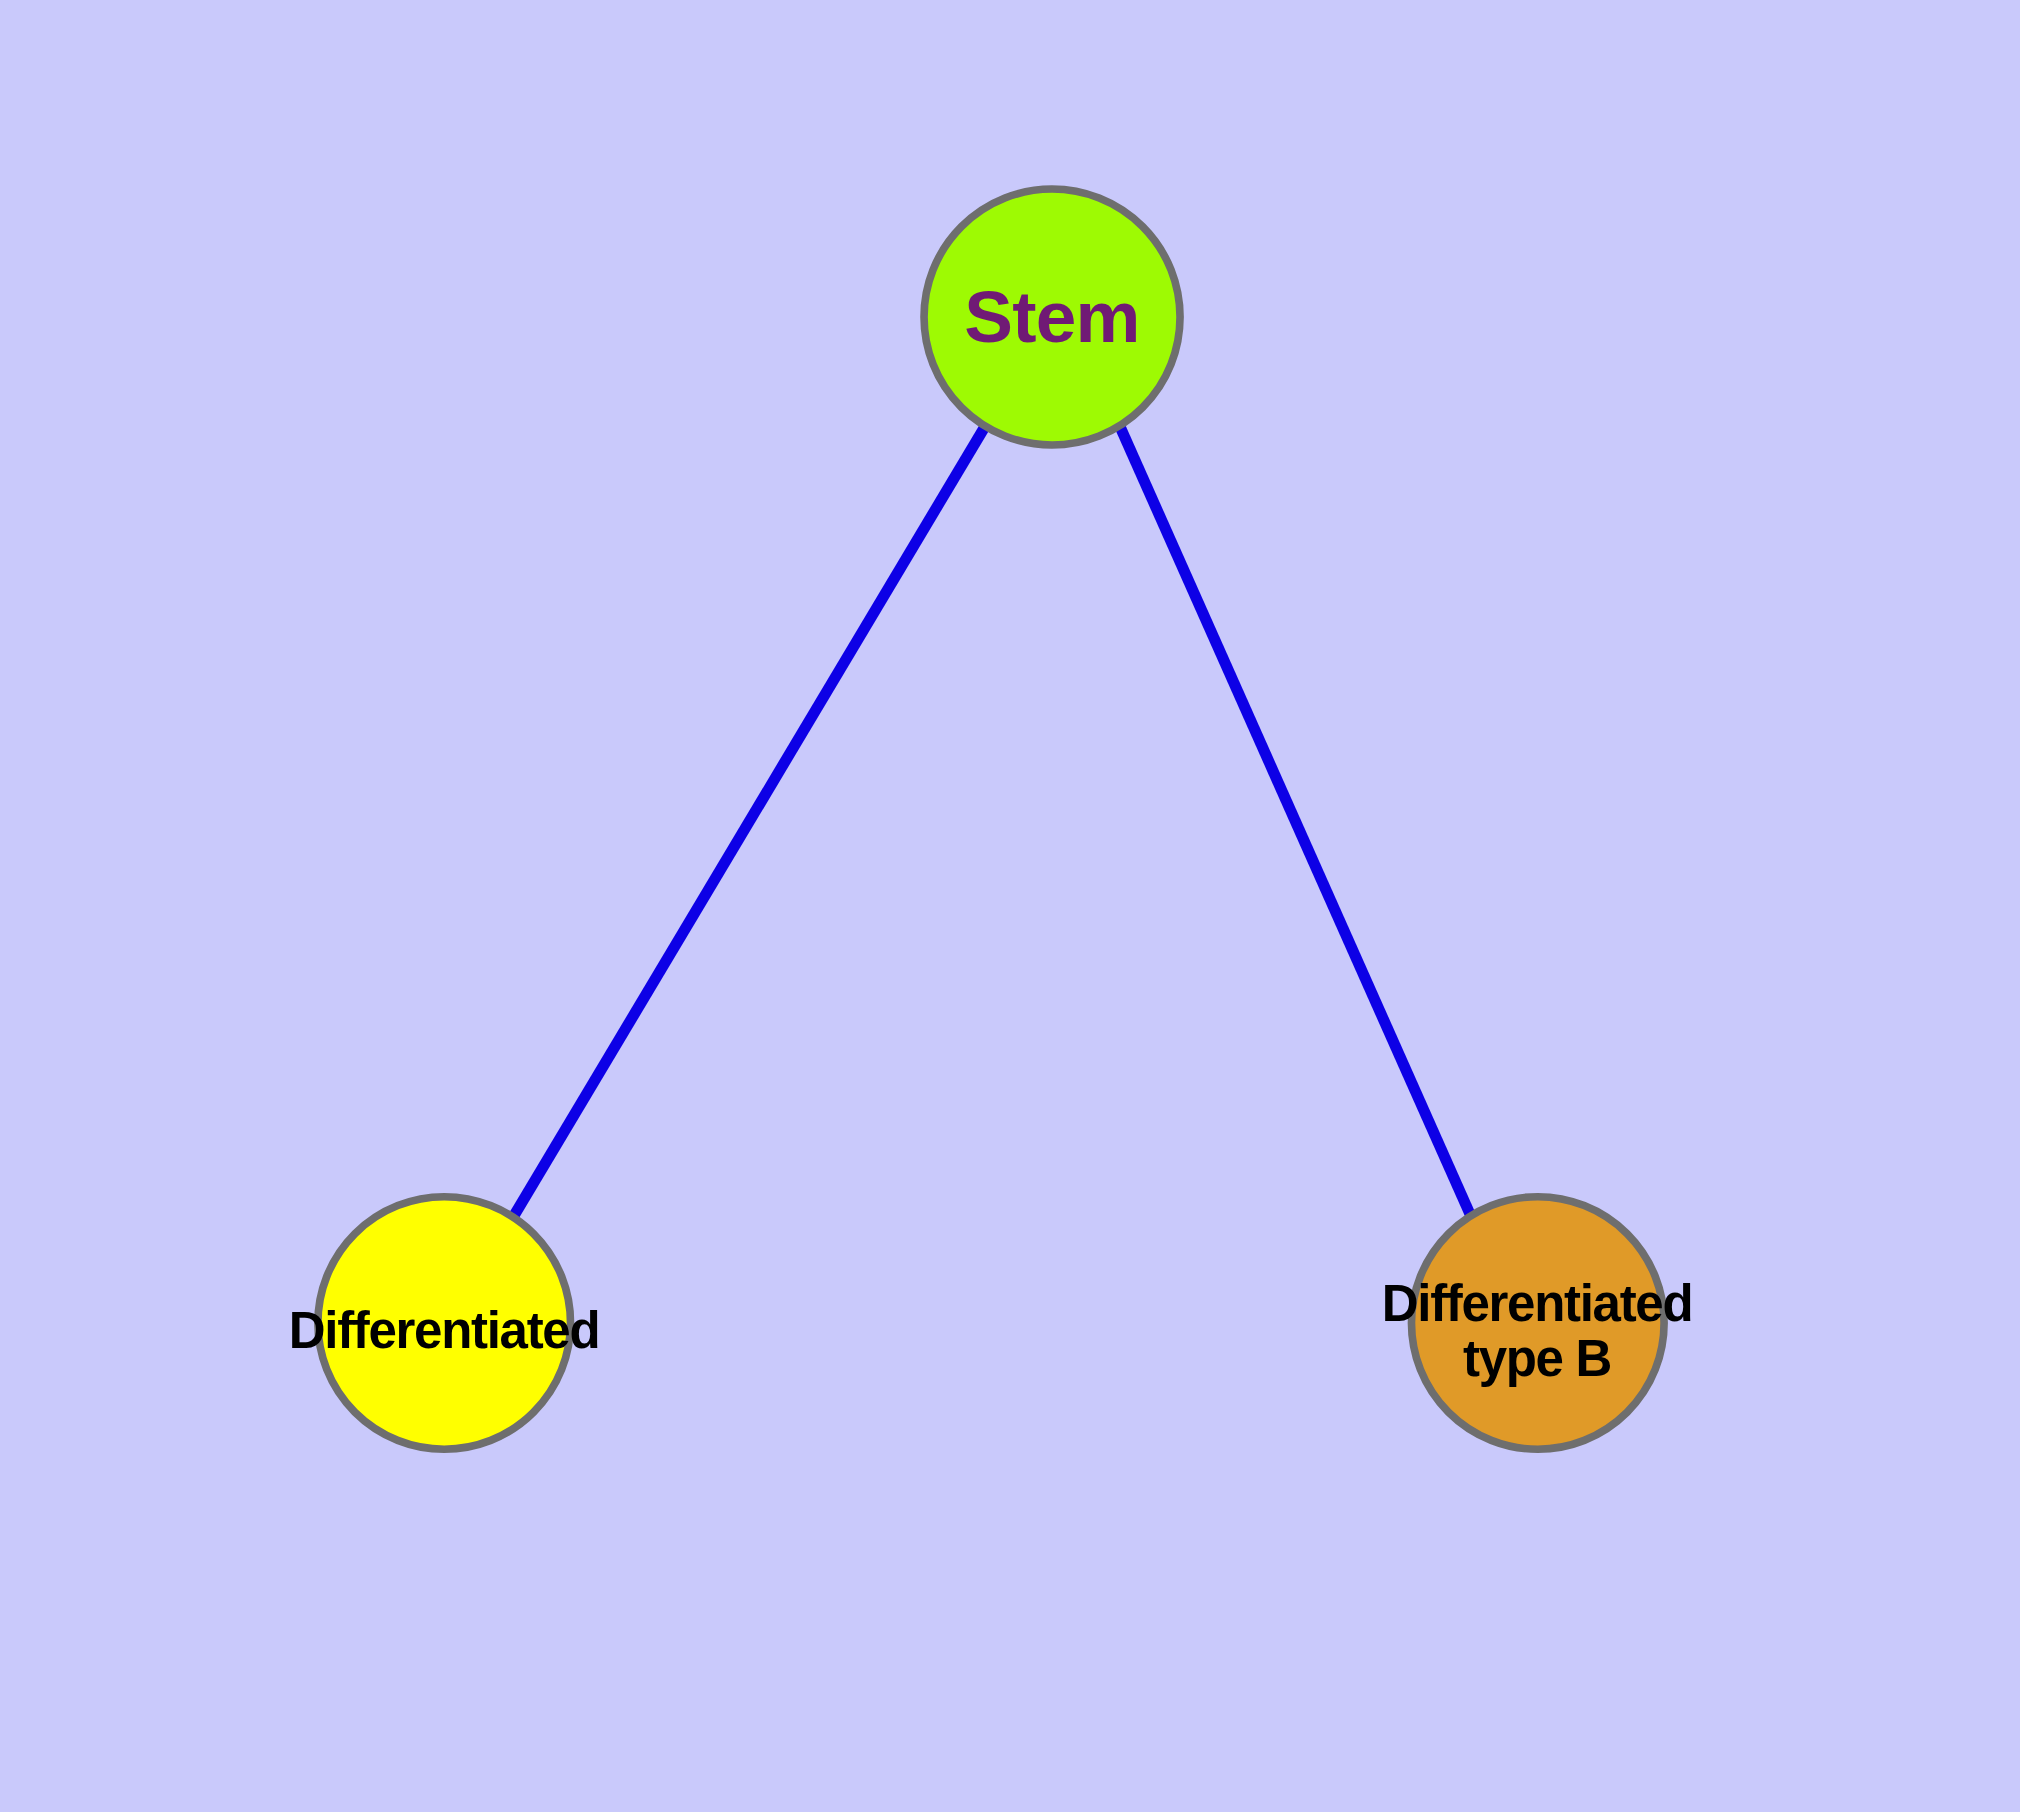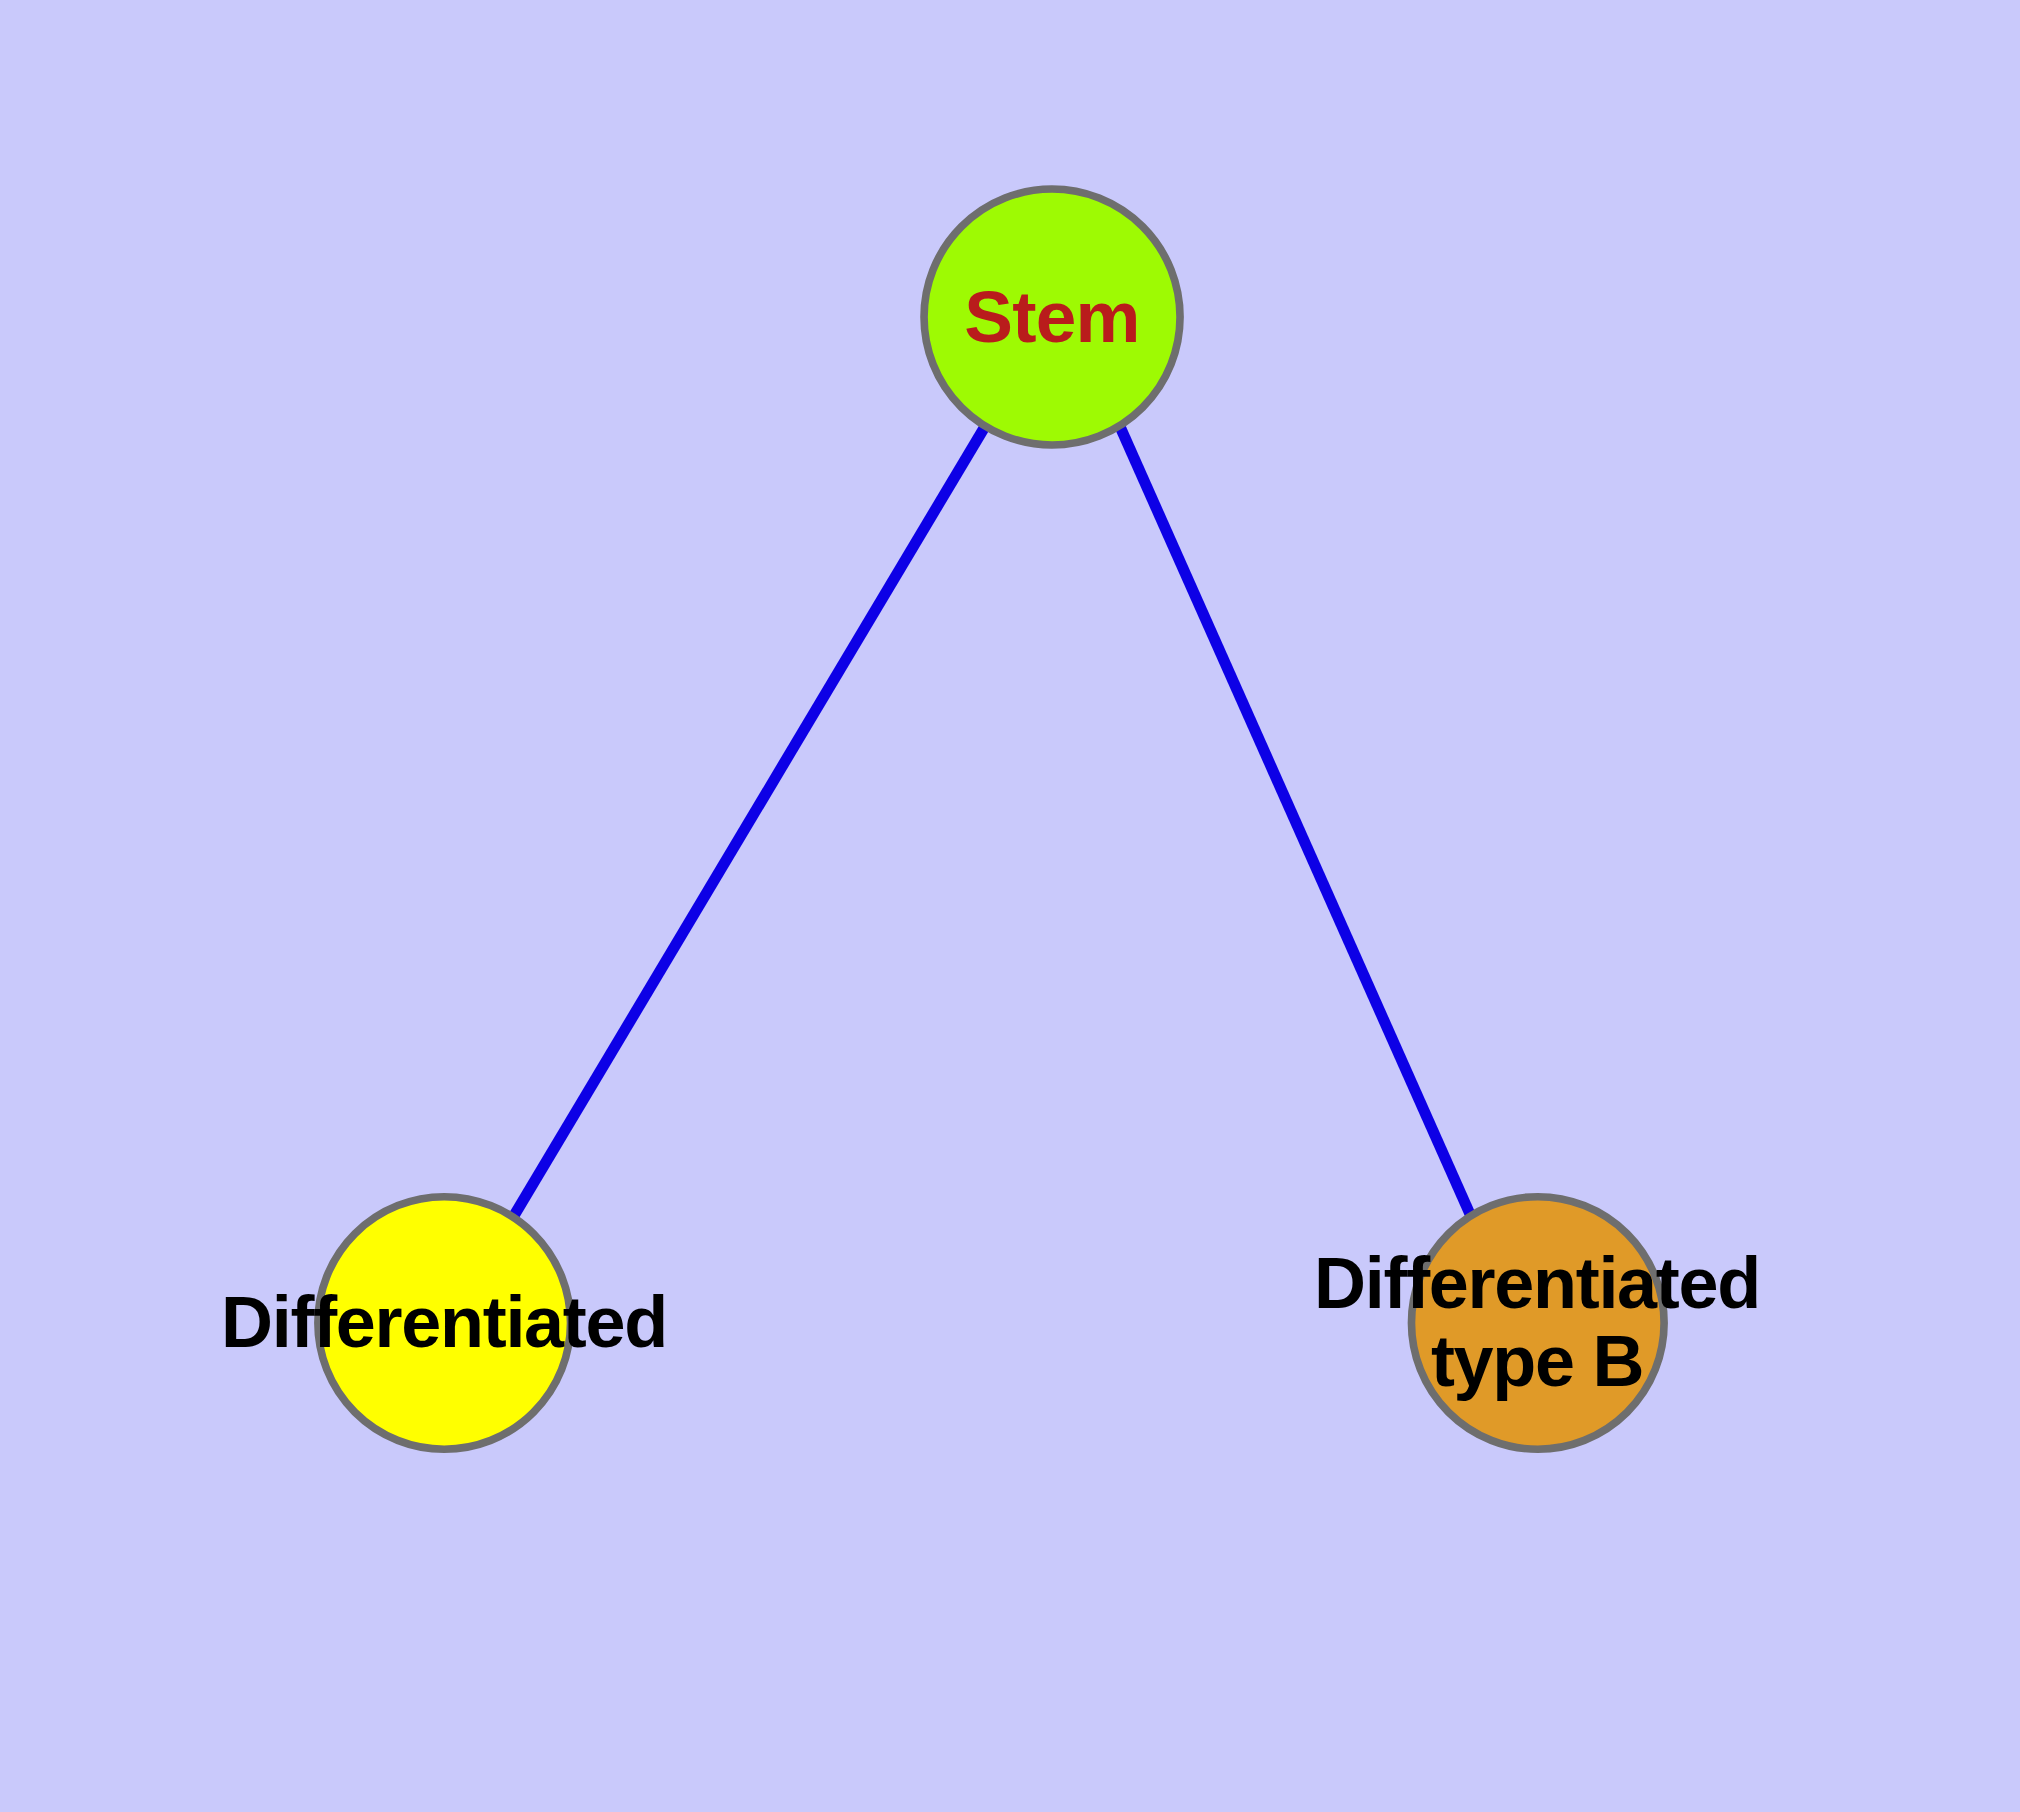--- a/index.html
+++ b/index.html
@@ -34,22 +34,23 @@
     line-height: 1.08;
     white-space: pre;
     pointer-events: none;
     transform: translate(-50%, -50%);
   }
   .node-label.stem {
     font-size: 73px;
     letter-spacing: -0.8px;
   }
   .node-label.leaf {
-    font-size: 72px;
+    font-size: 51px;
     letter-spacing: -1.3px;
+    margin-top: 8px;
   }
 </style>
 </head>
 <body>
 
 <div id="canvas" style="width: 2021px; height: 1812px; background: rgb(201, 201, 251);">
 
   <svg id="graph-svg" viewBox="0 0 2384 2138" preserveAspectRatio="none" xmlns="http://www.w3.org/2000/svg" style="width: 2021px; height: 1812px;">
 
     <rect id="bg-rect" x="0" y="0" width="2384" height="2138" fill="#c9c9fb"></rect>
@@ -59,19 +60,19 @@
         <line x1="1321" y1="503" x2="1736" y2="1437" stroke="#0d00e6" stroke-width="13" stroke-linecap="butt"></line>
       </g>
     <g id="node-layer">
         <circle cx="1241" cy="374" r="151" fill="#9efa03" stroke="#6e6e6e" stroke-width="9"></circle>
         <circle cx="524" cy="1561" r="149" fill="#ffff00" stroke="#6e6e6e" stroke-width="9"></circle>
         <circle cx="1814" cy="1561" r="149" fill="#e09a28" stroke="#6e6e6e" stroke-width="9"></circle>
       </g>
   </svg>
 
   <div id="label-layer">
-      <div class="node-label stem" style="left: 1052px; top: 317px; color: #b91c1c;"><div>Stem</div></div>
+      <div class="node-label stem" style="left: 1052px; top: 317px; color: #701a75;"><div>Stem</div></div>
       <div class="node-label leaf" style="left: 444px; top: 1323px; color: rgb(0, 0, 0);"><div>Differentiated</div></div>
       <div class="node-label leaf" style="left: 1537px; top: 1323px; color: rgb(0, 0, 0);"><div>Differentiated</div><div>type B</div></div>
     </div>
 
 </div>
 
 
 </body></html>

